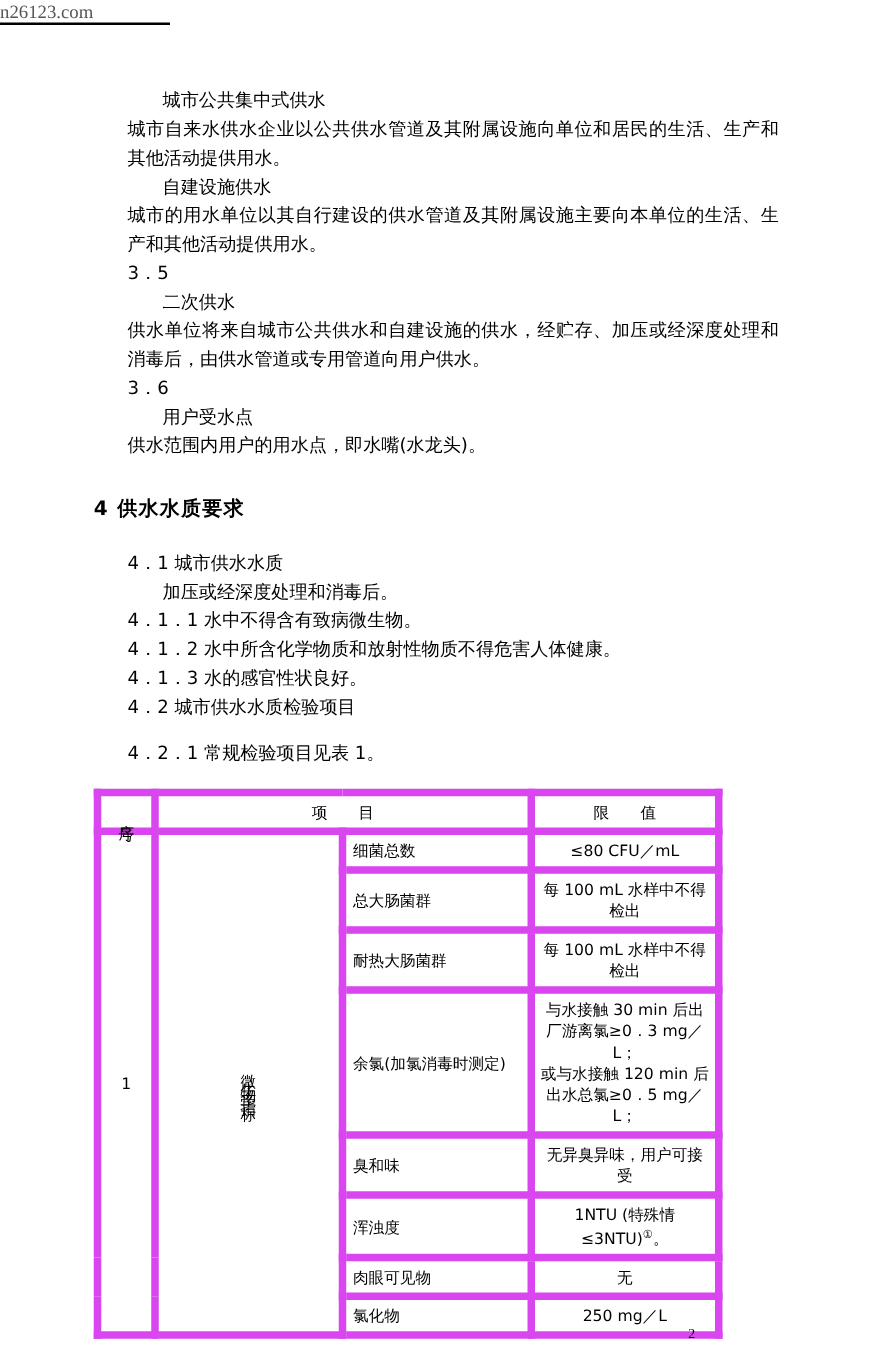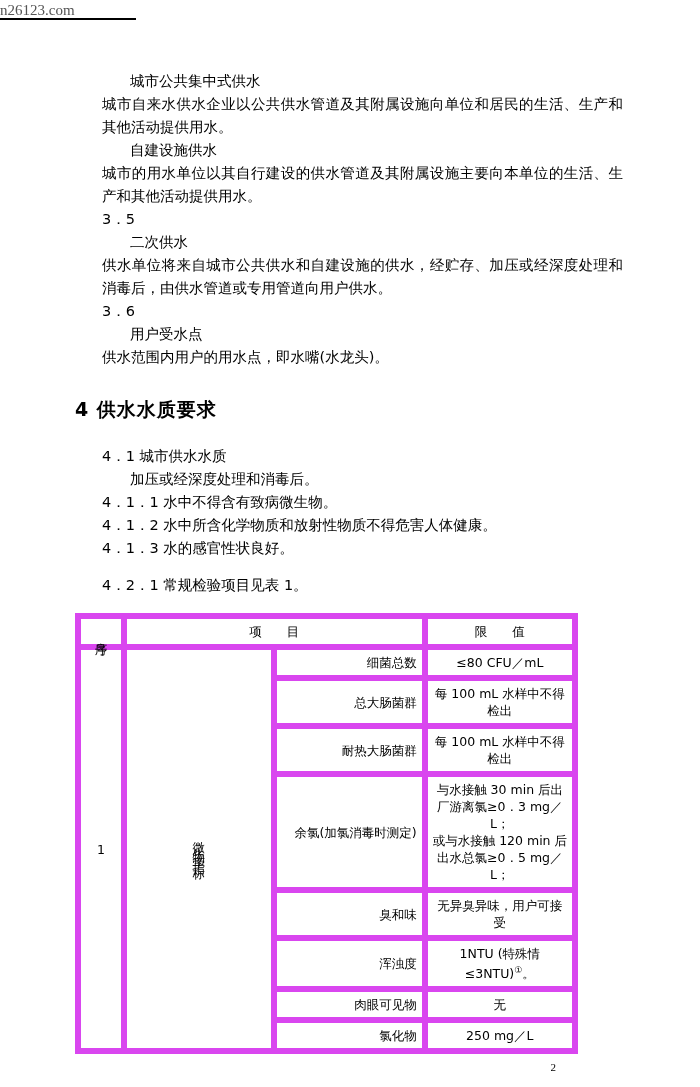--- a/index.html
+++ b/index.html
@@ -50,21 +50,21 @@
     font-family: "DejaVu Sans", "Liberation Serif", serif;
     font-size: 14.5px;
     line-height: 23px;
     text-align: justify;
   }
   .ind1 { text-indent: 0; padding-left: 27px; }
   .ind2 { text-indent: 0; padding-left: 55px; }
   .num { padding-left: 27px; }
   h2.section {
     font-family: "DejaVu Sans", "Liberation Sans", sans-serif;
-    font-size: 19px;
+    font-size: 16px;
     font-weight: bold;
     margin: 28px 0 22px 0;
     padding-left: 0px;
     letter-spacing: 1px;
   }
   .gap-md { height: 14px; }
 
   table.spec {
     border-collapse: collapse;
     width: 503px;
@@ -76,21 +76,21 @@
     border: 6px solid #d946ef;
     font-family: "DejaVu Sans", "Liberation Serif", serif;
     font-size: 12.5px;
     padding: 4px 5px;
     vertical-align: middle;
     line-height: 17px;
     font-weight: normal;
   }
   .col-seq { width: 30px; text-align: center; }
   .col-cat { width: 68px; text-align: center; }
-  .col-item { width: 105px; text-align: right; }
+  .col-item { width: 105px; text-align: left; }
   .col-val { text-align: center; }
   .hdr { text-align: center; }
   .vert-seq {
     writing-mode: vertical-rl;
     text-orientation: upright;
     display: inline-block;
     letter-spacing: 2px;
     line-height: 14px;
   }
   .vert-cat {
@@ -131,20 +131,21 @@
     <p class="ind2">用户受水点</p>
     <p class="ind1">供水范围内用户的用水点，即水嘴(水龙头)。</p>
 
     <h2 class="section">4 供水水质要求</h2>
 
     <p class="num">4．1 城市供水水质</p>
     <p class="ind2">加压或经深度处理和消毒后。</p>
     <p class="num">4．1．1  水中不得含有致病微生物。</p>
     <p class="num">4．1．2 水中所含化学物质和放射性物质不得危害人体健康。</p>
     <p class="num">4．1．3 水的感官性状良好。</p>
+    <p class="num">4．2 城市供水水质检验项目</p>
 
     <div class="gap-md"></div>
     <p class="num">4．2．1  常规检验项目见表 1。</p>
 
     <table class="spec">
       <tbody>
         <tr>
           <td class="col-seq hdr" rowspan="1">
             <span class="vert-seq">序号</span>
           </td>

